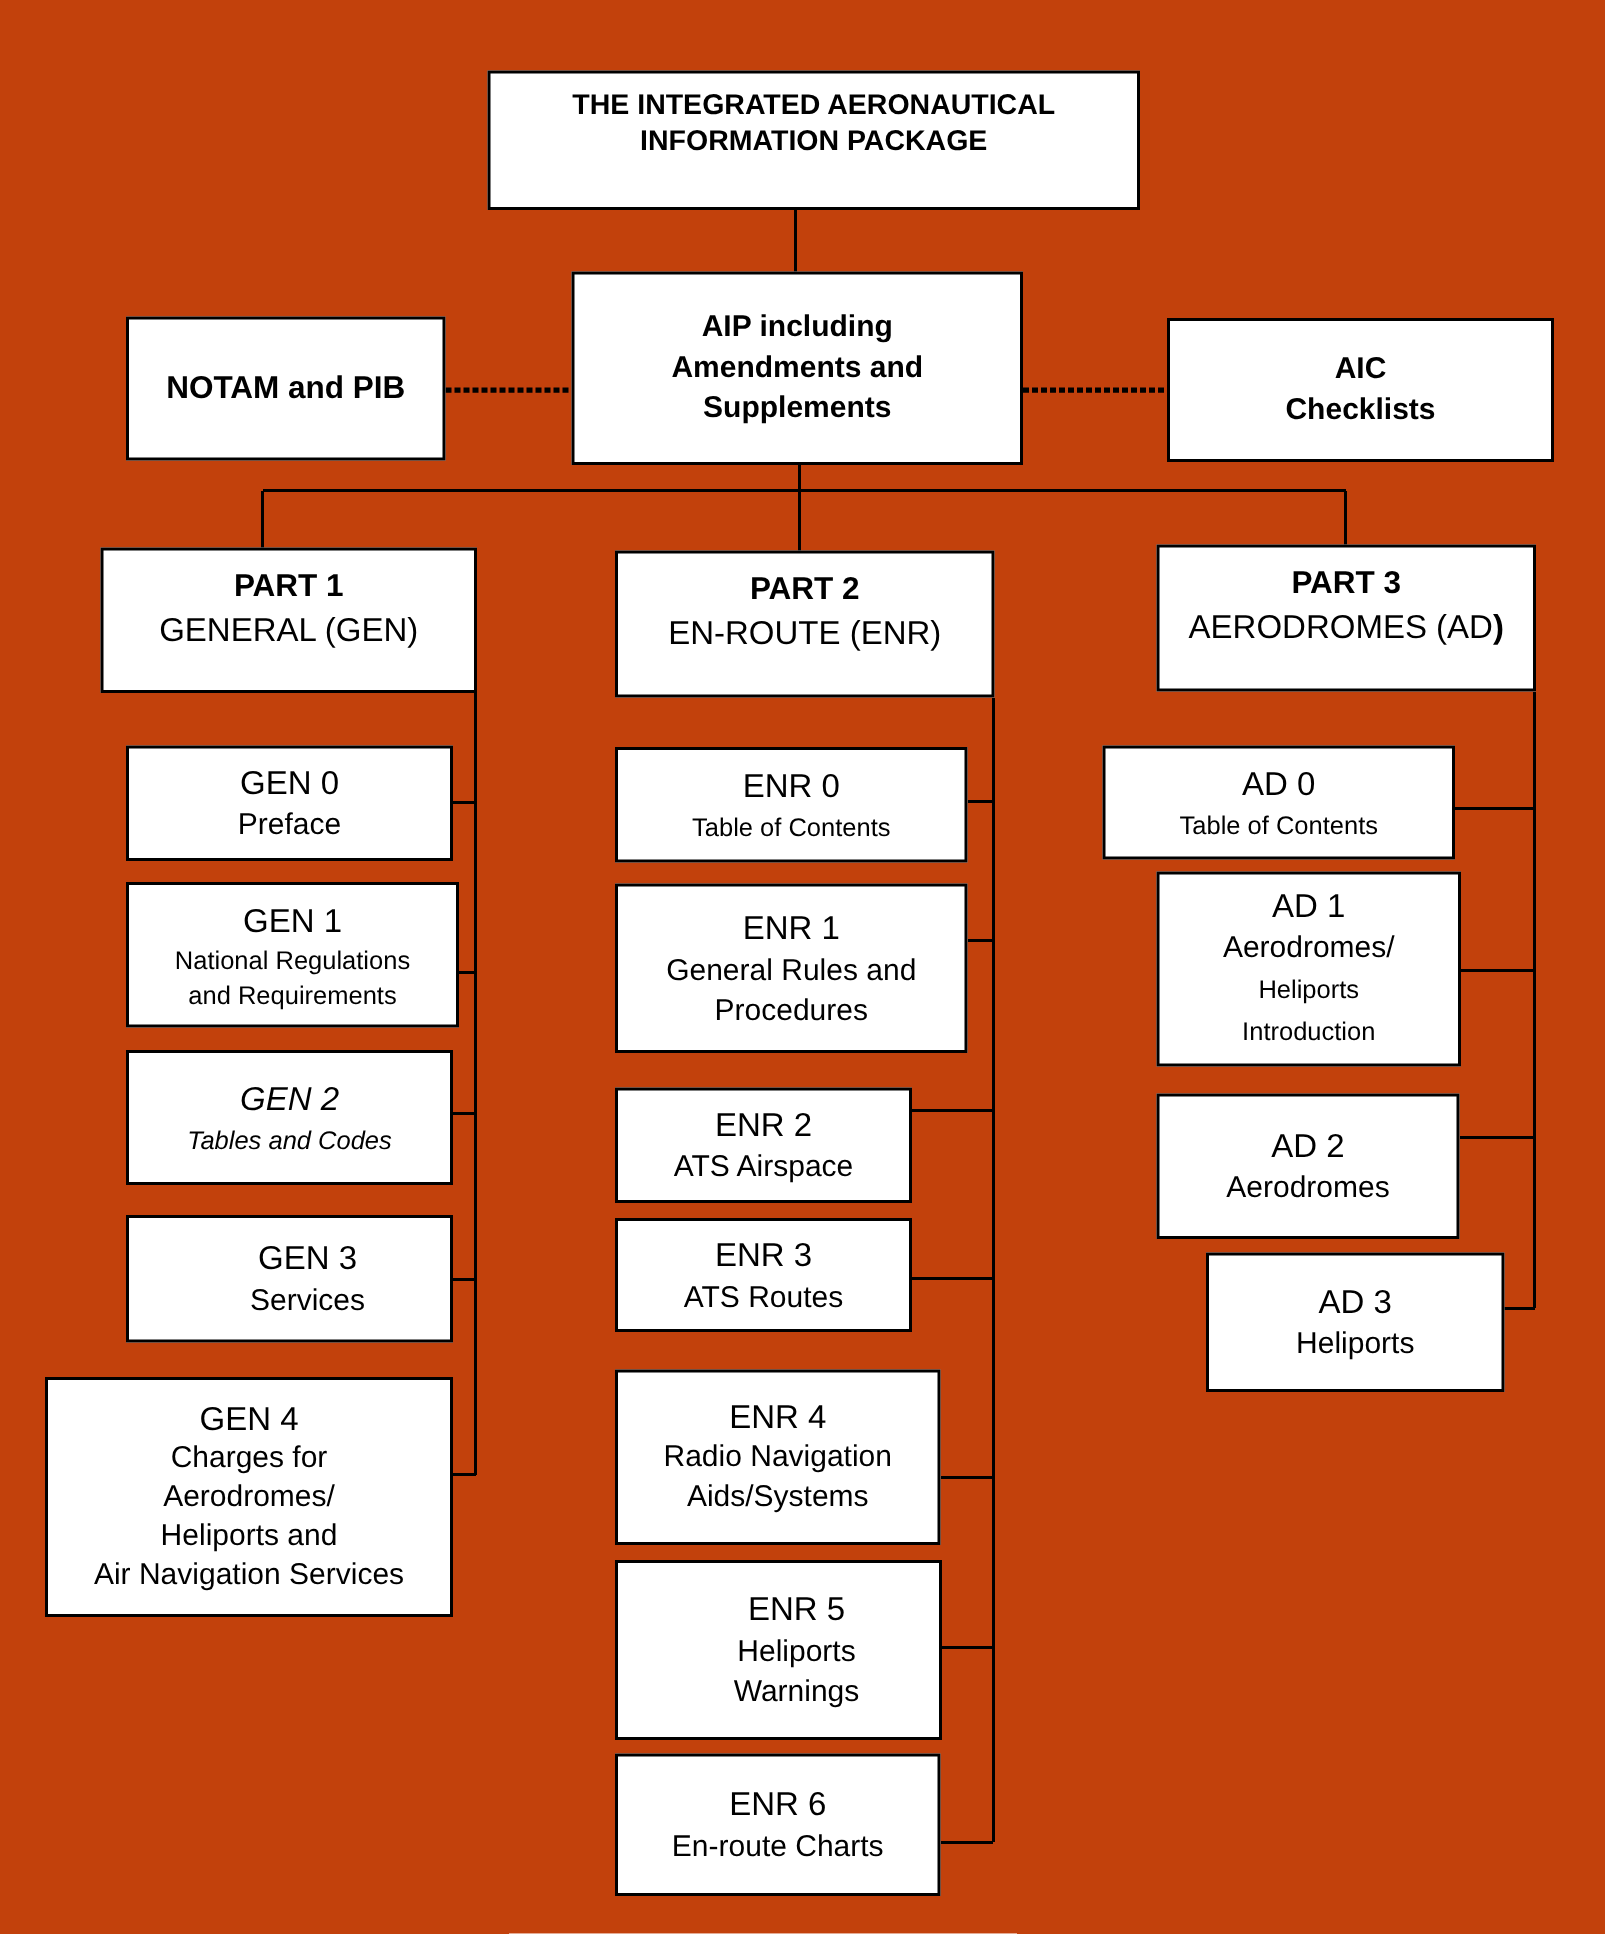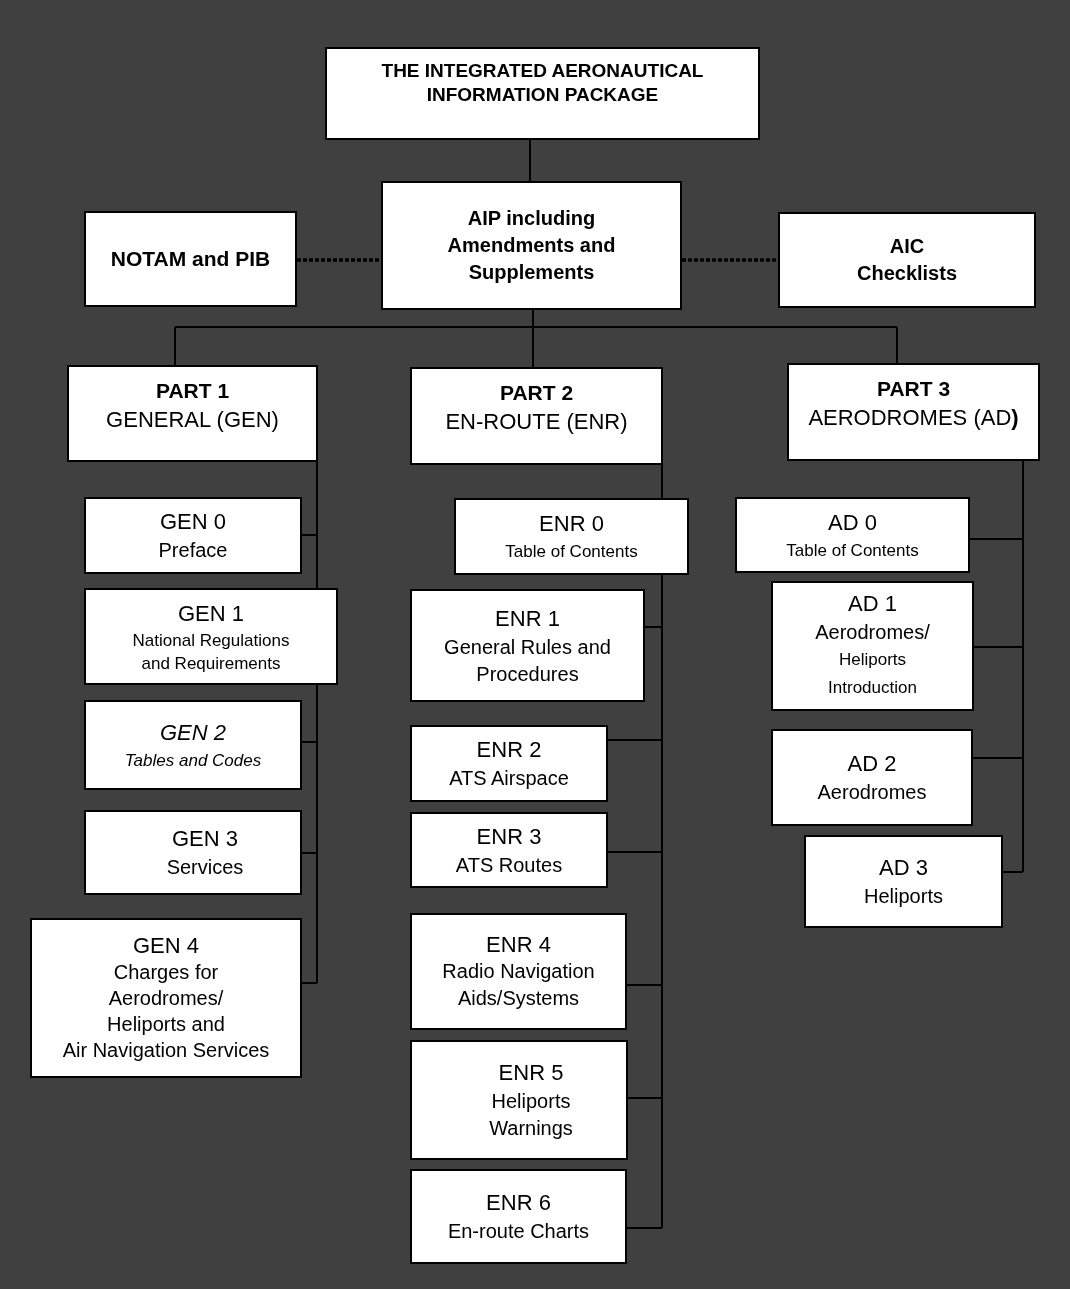--- a/index.html
+++ b/index.html
@@ -1,21 +1,21 @@
 <!DOCTYPE html>
 <html><head>
 <meta charset="utf-8">
 <title>Integrated Aeronautical Information Package</title>
 <style>
   html, body { margin: 0; padding: 0; background: #ffffff; }
   #diagram {
     position: relative;
     width: 1070px;
     height: 1289px;
-    background: #404040;
+    background: #c2410c;
     font-family: "Liberation Sans", sans-serif;
     color: #000000;
   }
   #connectors {
     position: absolute;
     left: 0; top: 0;
     width: 1070px; height: 1289px;
     pointer-events: none;
   }
   .box {
@@ -42,33 +42,33 @@
   
   .box-title { left: 325px; top: 47px;  width: 435px; height: 93px;  justify-content: flex-start; padding-top: 10px; }
   .box-notam { left: 84px;  top: 211px; width: 213px; height: 96px; }
   .box-aip   { left: 381px; top: 181px; width: 301px; height: 129px; }
   .box-aic   { left: 778px; top: 212px; width: 258px; height: 96px; }
 
   
   .part { padding-bottom: 16px; }
   .box-part1 { left: 67px;  top: 365px; width: 251px; height: 97px; }
   .box-part2 { left: 410px; top: 367px; width: 253px; height: 98px; }
-  .box-part3 { left: 771px; top: 363px; width: 253px; height: 98px; margin-left: 16px; }
+  .box-part3 { left: 771px; top: 363px; width: 253px; height: 98px; }
 
   
   .box-gen0 { left: 84px; top: 497px; width: 218px; height: 77px; }
-  .box-gen1 { left: 84px; top: 588px; width: 254px; height: 97px; }
+  .box-gen1 { left: 84px; top: 588px; width: 222px; height: 97px; }
   .box-gen2 { left: 84px; top: 700px; width: 218px; height: 90px; font-style: italic; }
   .box-gen3 { left: 84px; top: 810px; width: 218px; height: 85px; padding-left: 24px; }
   .box-gen4 { left: 30px; top: 918px; width: 272px; height: 160px; }
   .box-gen4 span { line-height: 26px; }
   .box-gen1 .t17 { line-height: 23px; }
 
   
-  .box-enr0 { left: 410px; top: 498px;  width: 235px; height: 77px; margin-left: 44px; }
+  .box-enr0 { left: 410px; top: 498px;  width: 235px; height: 77px; }
   .box-enr1 { left: 410px; top: 589px;  width: 235px; height: 113px; }
   .box-enr2 { left: 410px; top: 725px;  width: 198px; height: 77px; }
   .box-enr3 { left: 410px; top: 812px;  width: 198px; height: 76px; }
   .box-enr4 { left: 410px; top: 913px;  width: 217px; height: 117px; }
   .box-enr4 span { line-height: 27px; }
   .box-enr5 { left: 410px; top: 1040px; width: 218px; height: 120px; padding-left: 24px; }
   .box-enr6 { left: 410px; top: 1169px; width: 217px; height: 95px; }
 
   
   .box-ad0 { left: 735px; top: 497px; width: 235px; height: 76px; }

